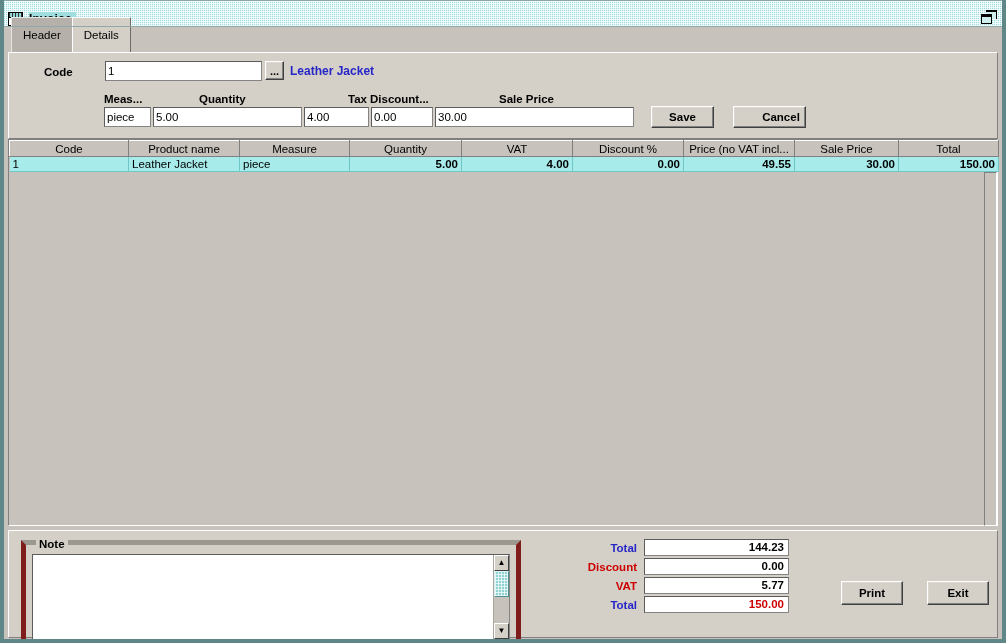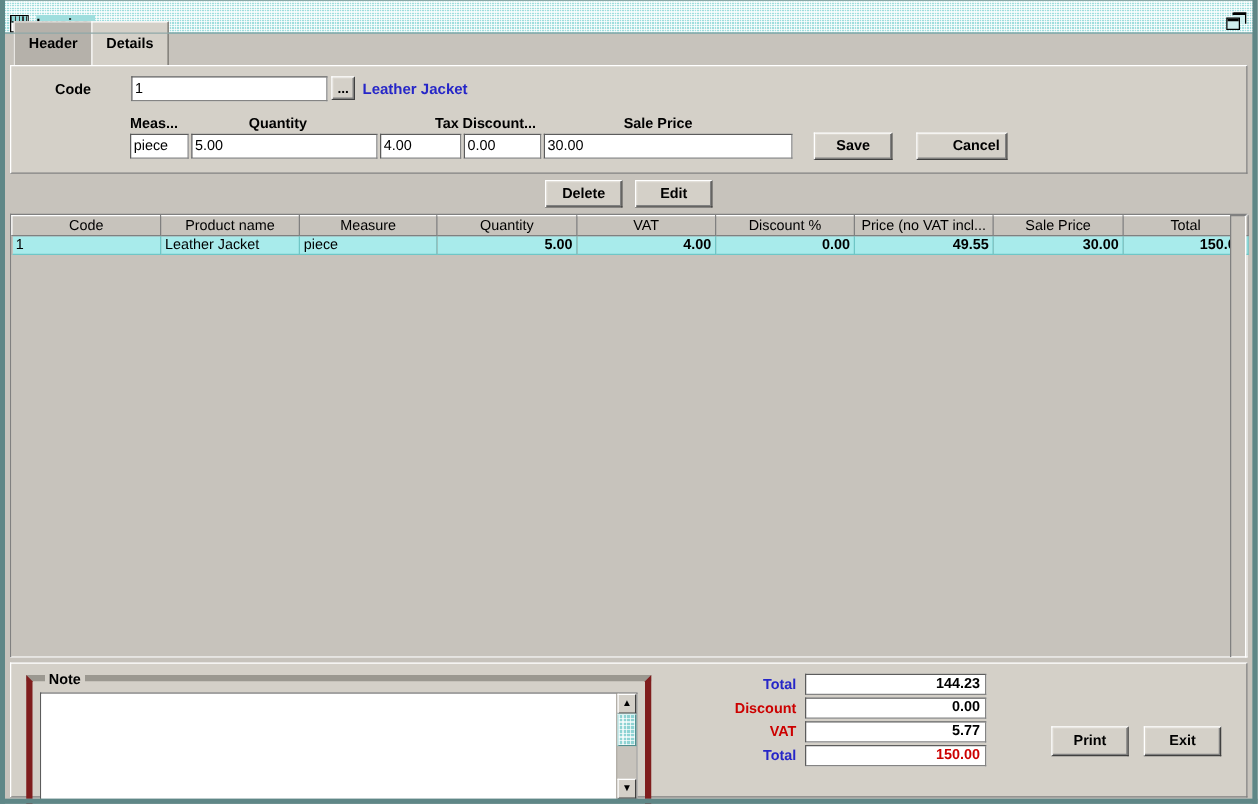--- a/index.html
+++ b/index.html
@@ -114,21 +114,21 @@
     padding-left: 10px;
     background: #c7c3bc;
     position: relative;
     flex: 0 0 22px;
     margin-top: 3px;
   }
   .tab {
     height: 19px;
     padding: 17px 11px;
     display: flex; align-items: center;
-    font-weight: bold; font-size: 11.5px; color: #000;
+    font-weight: normal; font-size: 11.5px; color: #000;
     box-sizing: border-box;
     margin-right: -1px;
     cursor: default;
     position: relative;
   }
   .tab.inactive {
     background: #b5b1aa;
     border-top: 1px solid #e8e6e2;
     border-left: 1px solid #e8e6e2;
     border-right: 1px solid #6f6c66;
@@ -399,21 +399,21 @@
     height: 17px;
     overflow: hidden;
   }
   .c-blue { color: #2626c8; }
   .c-red  { color: #cc0000; }
   .c-black{ color: #000; }
 
   .bottom-buttons {
     position: absolute;
     left: 832px; top: 50px;
-    display: flex; gap: 12px;
+    display: flex; gap: 24px;
   }
   .bottom-buttons .btn { width: 62px; height: 24px; }
 </style>
 </head>
 <body>
 
 <div id="window">
 
   <div class="titlebar">
     <div class="titlebar-icon"></div>
@@ -450,24 +450,20 @@
       <div class="lbl" style="left:361px; top:40px;">Discount...</div>
       <input class="inp" style="left: 362px; top: 54px; width: 62px;" value="0.00">
 
       <div class="lbl" style="left:490px; top:40px;">Sale Price</div>
       <input class="inp" style="left: 426px; top: 54px; width: 199px;" value="30.00">
 
       <button class="btn btn-abs" style="left:642px; top:53px; width:63px; height:22px;">Save</button>
       <button class="btn btn-abs" style="left:724px; top:53px; width:73px; height:22px;padding-left:23px;">Cancel</button>
     </div>
 
-    <div class="actionbar">
-      <button class="btn">Delete</button>
-      <button class="btn">Edit</button>
-    </div>
 
     <div class="tablewrap">
       <table class="grid">
         <colgroup>
           <col style="width:119px">
             <col style="width:111px">
             <col style="width:110px">
           <col style="width:112px">
             <col style="width:111px">
             <col style="width:111px">

